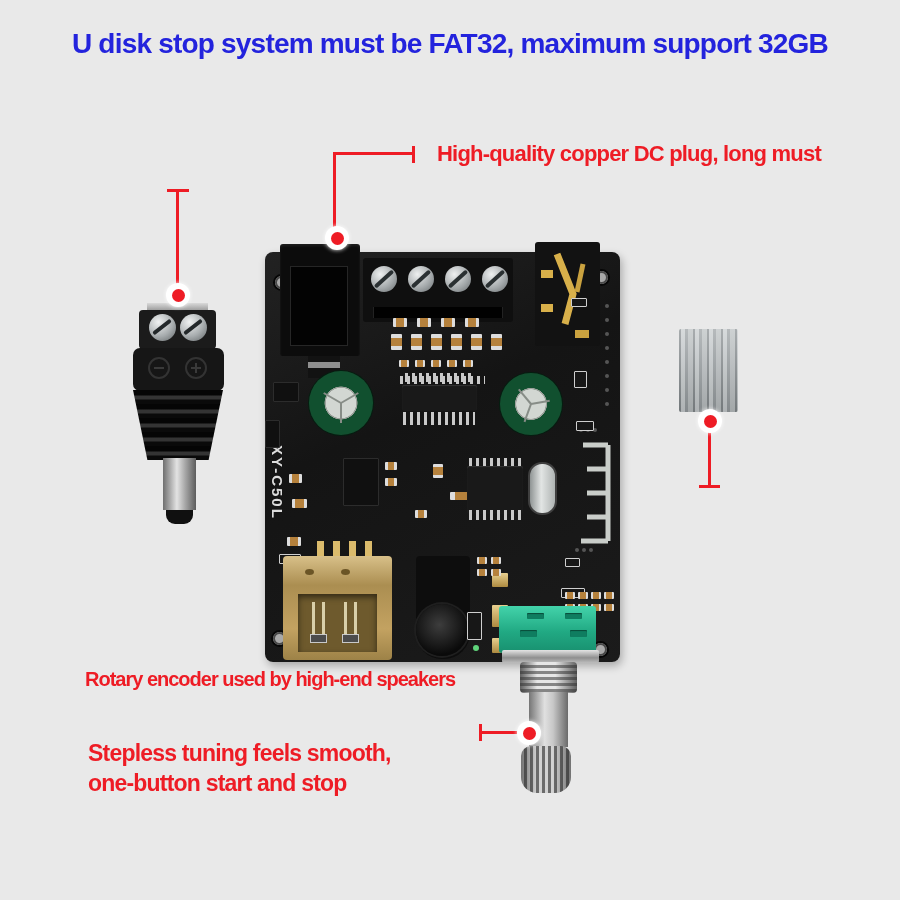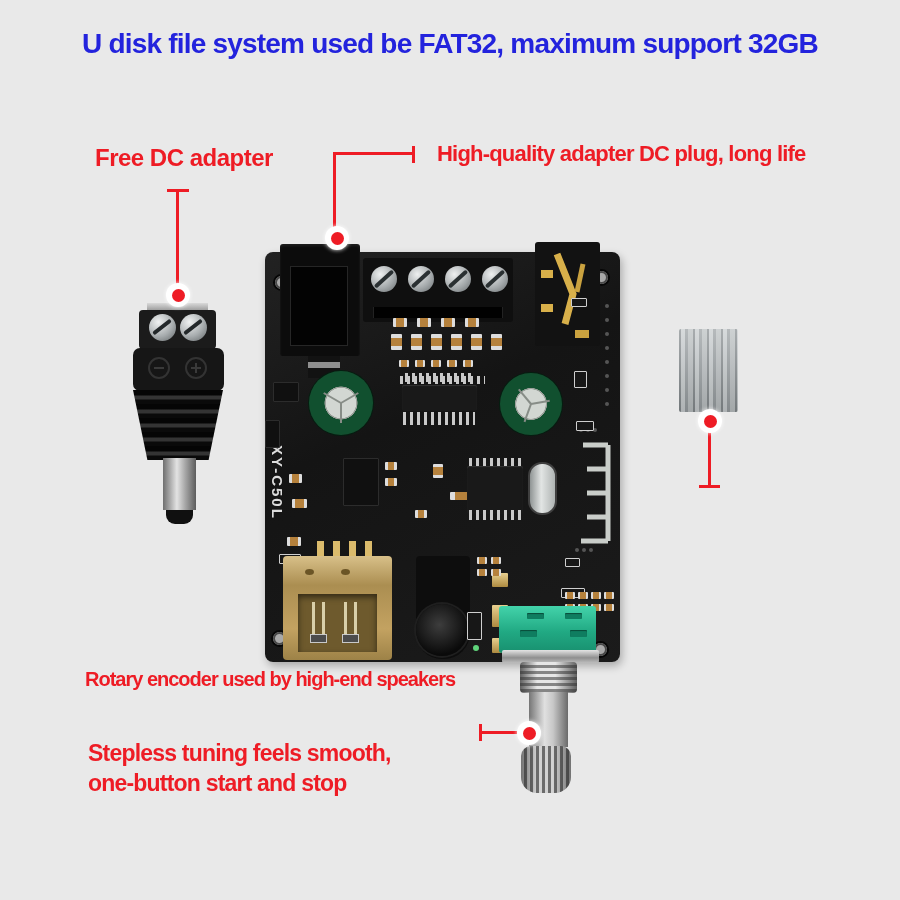--- a/index.html
+++ b/index.html
@@ -102,24 +102,23 @@
      background:linear-gradient(90deg,#757575,#e0e0e0 40%,#c7c7c7 62%,#6a6a6a);}
   .pot-knurl{left:521px;top:746px;width:50px;height:47px;border-radius:10px 10px 16px 16px;
      background:linear-gradient(90deg,rgba(35,35,35,.55),rgba(255,255,255,0) 32% 64%,rgba(35,35,35,.55)),
         repeating-linear-gradient(90deg,#d2d2d2 0 3px,#6b6b6b 3px 6px);}
 </style>
 </head>
 <body>
 
 <div class="stage">
 
-  <div class="title">U disk file system used be FAT32, maximum support 32GB</div>
-
-  <div class="rlabel lblA">Free DC adapter</div>
-  <div class="rlabel lblB">High-quality adapter DC plug, long life</div>
+  <div class="title">U disk stop system must be FAT32, maximum support 32GB</div>
+
+  <div class="rlabel lblB">High-quality copper DC plug, long must</div>
   <div class="rlabel lblD">Rotary encoder used by high-end speakers</div>
   <div class="rlabel lblE2">one-button start and stop</div>
   <div class="rlabel lblE1">Stepless tuning feels smooth,</div>
 
   <div class="rline" style="left:167px;top:189px;width:22px;height:3px;"></div>
   <div class="rline" style="left:176px;top:189px;width:3px;height:97px;"></div>
   <div class="cdot" style="left:166px;top:283px;">
       <div class="cdot-in"></div>
     </div>
 

